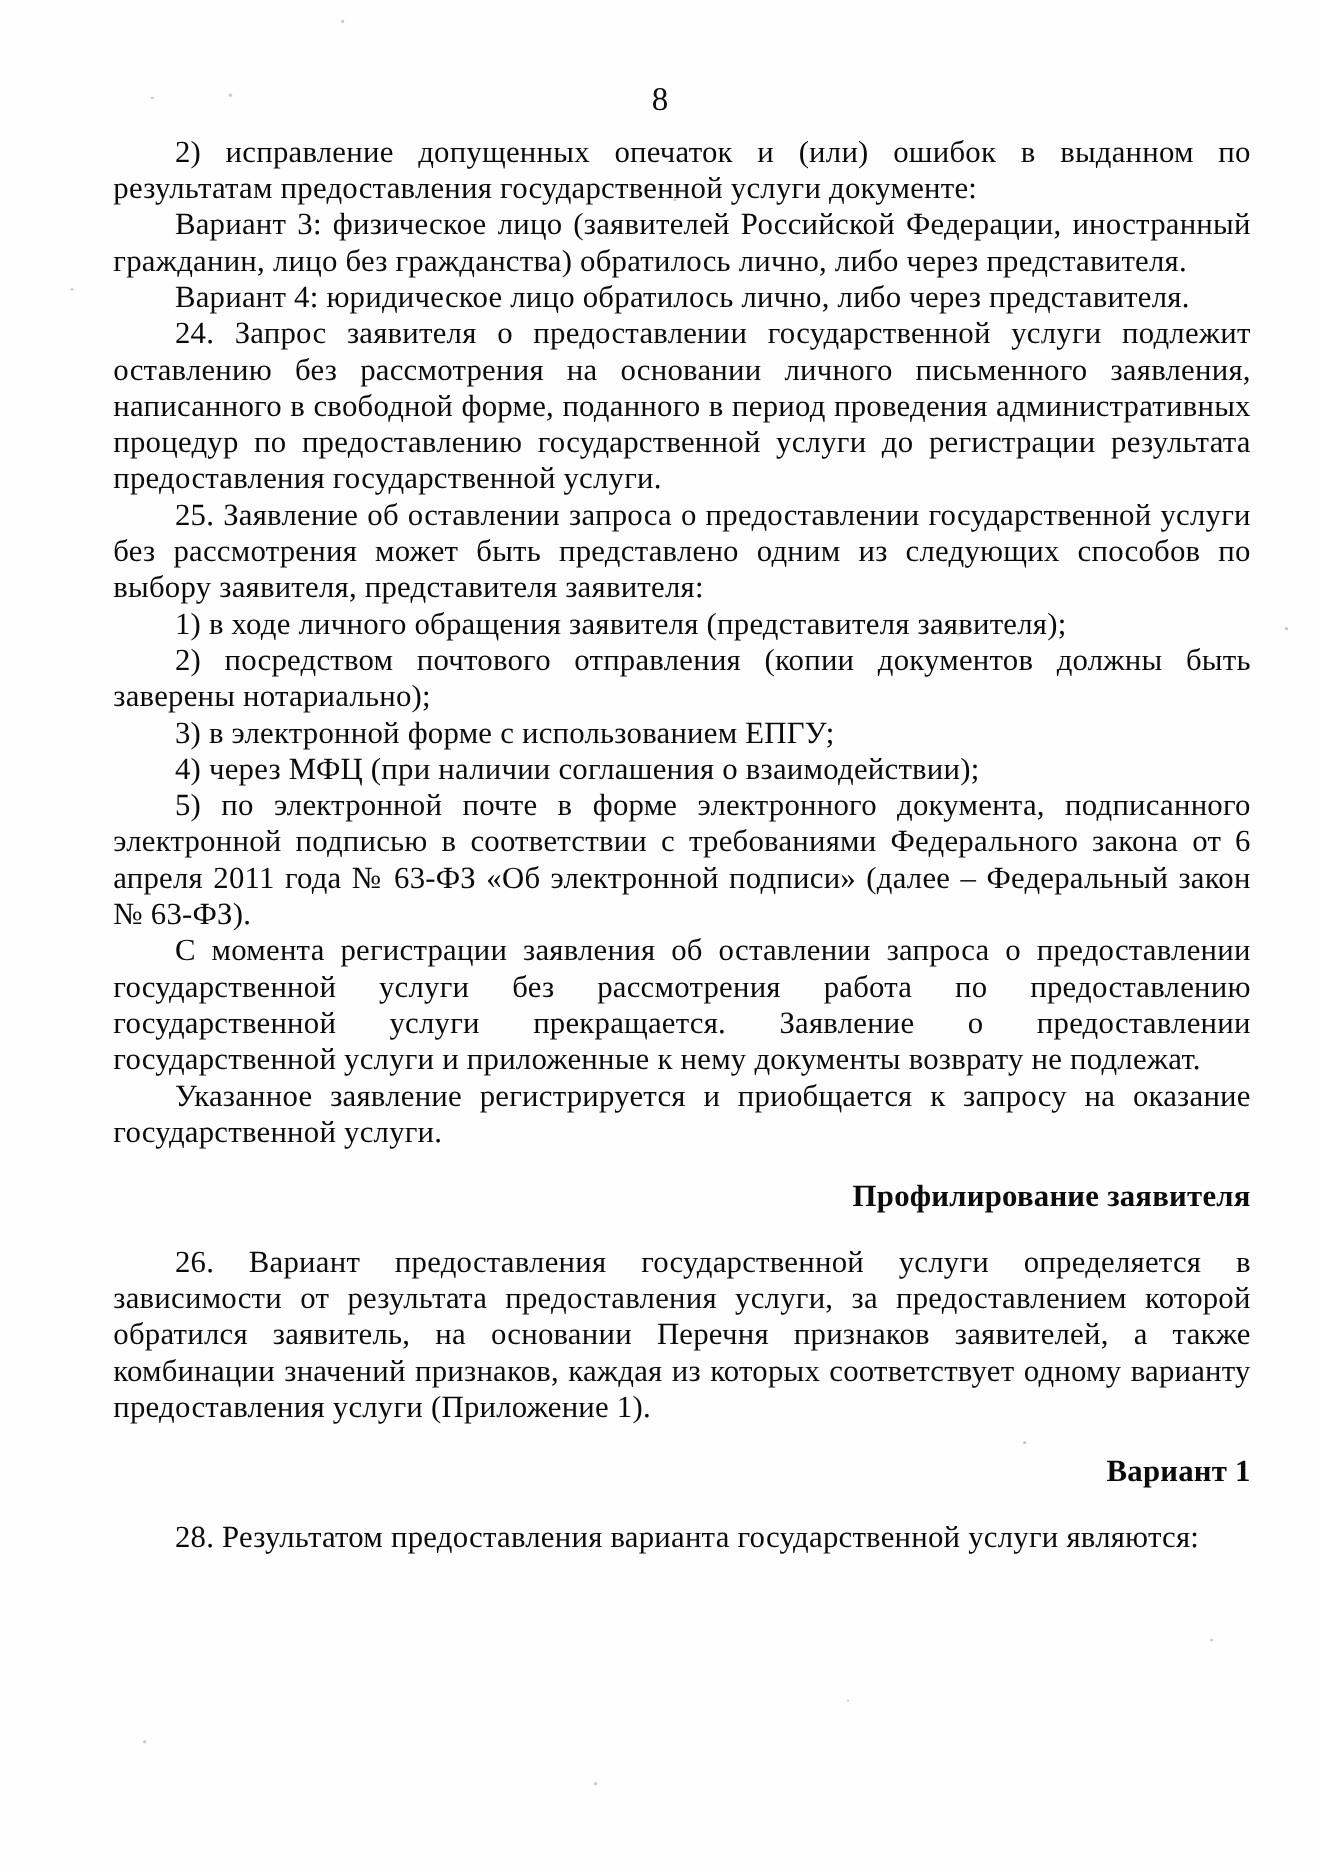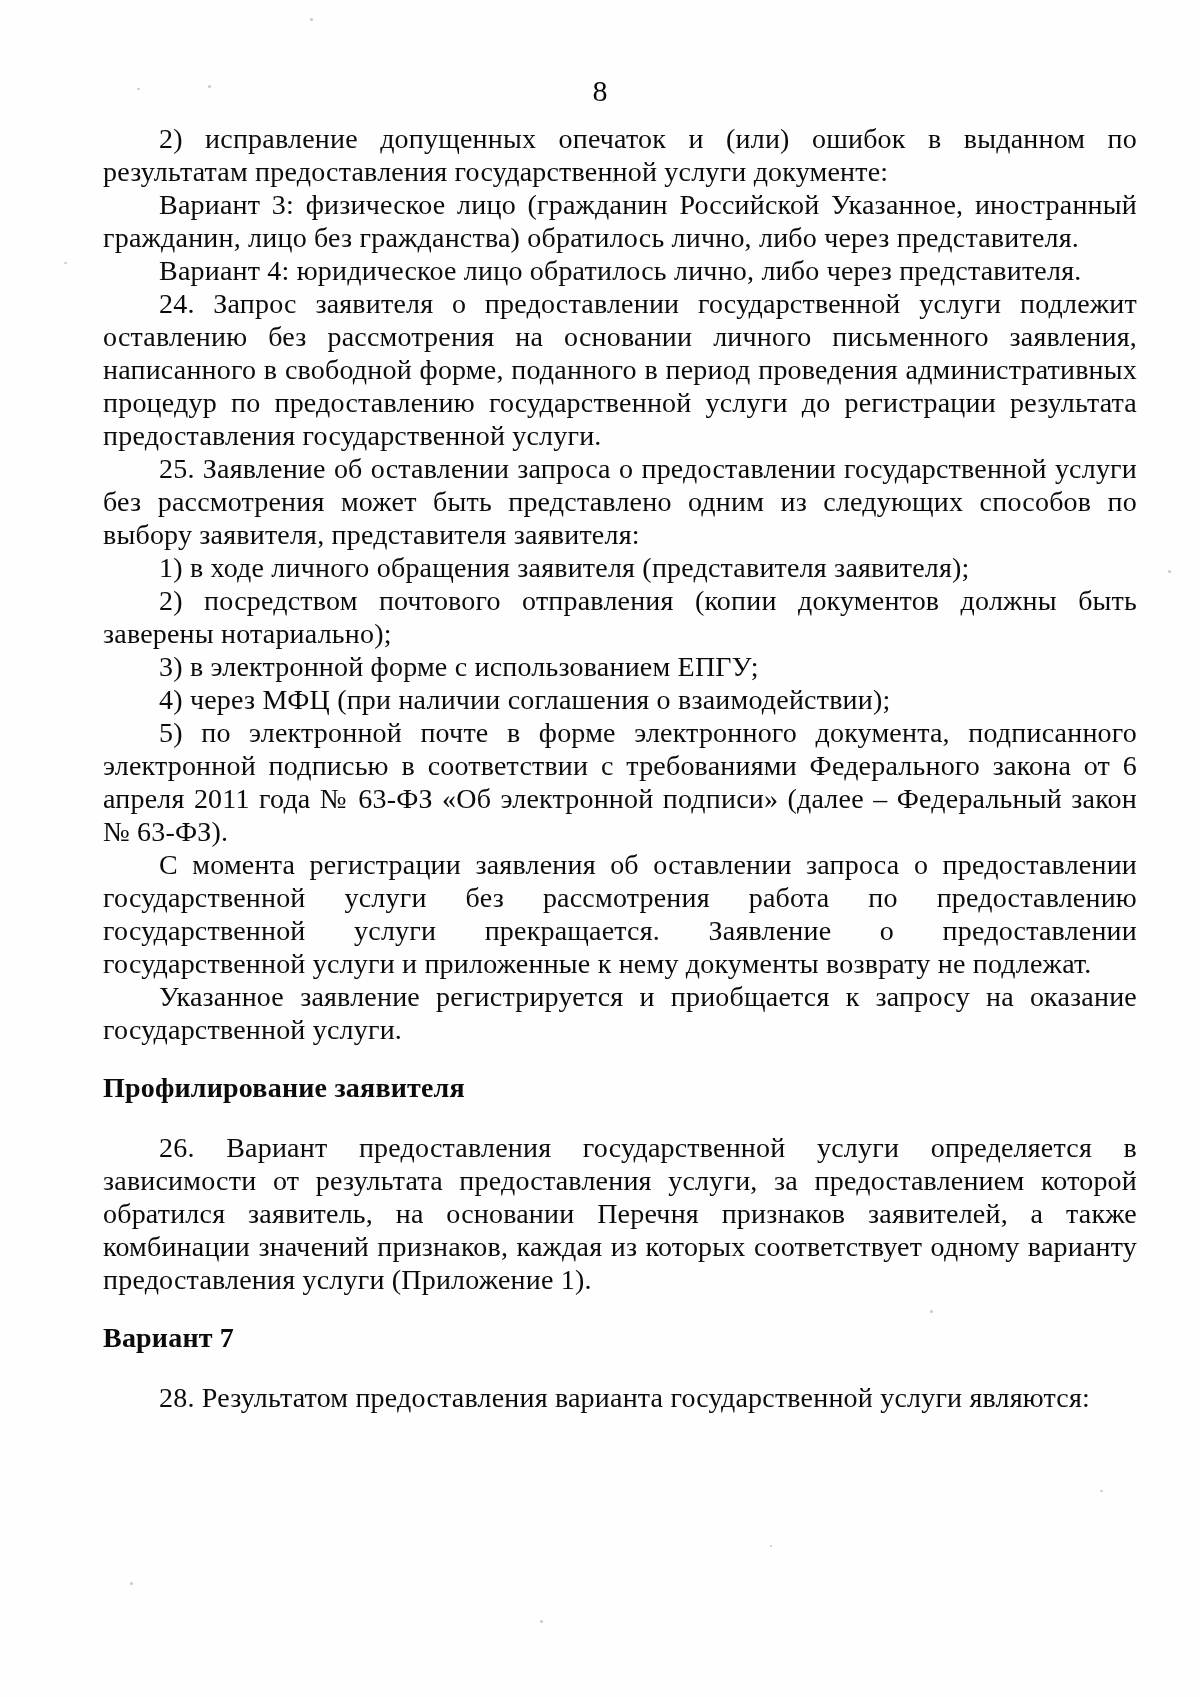--- a/index.html
+++ b/index.html
@@ -39,21 +39,21 @@
     text-align: justify;
     letter-spacing: 0.2px;
   }
   .content p {
     margin: 0;
   }
   .content p.para {
     text-indent: 56px;
   }
   .content p.heading {
-    text-align: left;
+    text-align: right;
     text-indent: 0;
     font-weight: bold;
     margin-top: 25px;
     margin-bottom: 27px;
   }
   
   .speck {
     position: absolute;
     background: #9a9a9a;
     border-radius: 50%;
@@ -75,34 +75,34 @@
   .s14{ left: 770px; top: 1545px; width: 2px; height: 2px; }
 </style>
 </head>
 <body>
 
 <div class="sheet">
   <div class="page-number">8</div>
 
   <div class="content">
       <p class="para">2) исправление допущенных опечаток и (или) ошибок в выданном по результатам предоставления государственной услуги документе:</p>
-      <p class="para">Вариант 3: физическое лицо (гражданин Российской Указанное, иностранный гражданин, лицо без гражданства) обратилось лично, либо через представителя.</p>
+      <p class="para">Вариант 3: физическое лицо (заявителей Российской Федерации, иностранный гражданин, лицо без гражданства) обратилось лично, либо через представителя.</p>
       <p class="para">Вариант 4: юридическое лицо обратилось лично, либо через представителя.</p>
       <p class="para">24. Запрос заявителя о предоставлении государственной услуги подлежит оставлению без рассмотрения на основании личного письменного заявления, написанного в свободной форме, поданного в период проведения административных процедур по предоставлению государственной услуги до регистрации результата предоставления государственной услуги.</p>
       <p class="para">25. Заявление об оставлении запроса о предоставлении государственной услуги без рассмотрения может быть представлено одним из следующих способов по выбору заявителя, представителя заявителя:</p>
       <p class="para">1) в ходе личного обращения заявителя (представителя заявителя);</p>
       <p class="para">2) посредством почтового отправления (копии документов должны быть заверены нотариально);</p>
       <p class="para">3) в электронной форме с использованием ЕПГУ;</p>
       <p class="para">4) через МФЦ (при наличии соглашения о взаимодействии);</p>
       <p class="para">5) по электронной почте в форме электронного документа, подписанного электронной подписью в соответствии с требованиями Федерального закона от 6 апреля 2011 года № 63-ФЗ «Об электронной подписи» (далее – Федеральный закон № 63-ФЗ).</p>
       <p class="para">С момента регистрации заявления об оставлении запроса о предоставлении государственной услуги без рассмотрения работа по предоставлению государственной услуги прекращается. Заявление о предоставлении государственной услуги и приложенные к нему документы возврату не подлежат.</p>
       <p class="para">Указанное заявление регистрируется и приобщается к запросу на оказание государственной услуги.</p>
       <p class="heading">Профилирование заявителя</p>
       <p class="para">26. Вариант предоставления государственной услуги определяется в зависимости от результата предоставления услуги, за предоставлением которой обратился заявитель, на основании Перечня признаков заявителей, а также комбинации значений признаков, каждая из которых соответствует одному варианту предоставления услуги (Приложение 1).</p>
-      <p class="heading">Вариант 7</p>
+      <p class="heading">Вариант 1</p>
       <p class="para">28. Результатом предоставления варианта государственной услуги являются:</p>
     </div>
 
   <span class="speck s1"></span>
   <span class="speck s2"></span>
   <span class="speck s3"></span>
   <span class="speck s4"></span>
   <span class="speck s5"></span>
   <span class="speck s6"></span>
   <span class="speck s7"></span>

